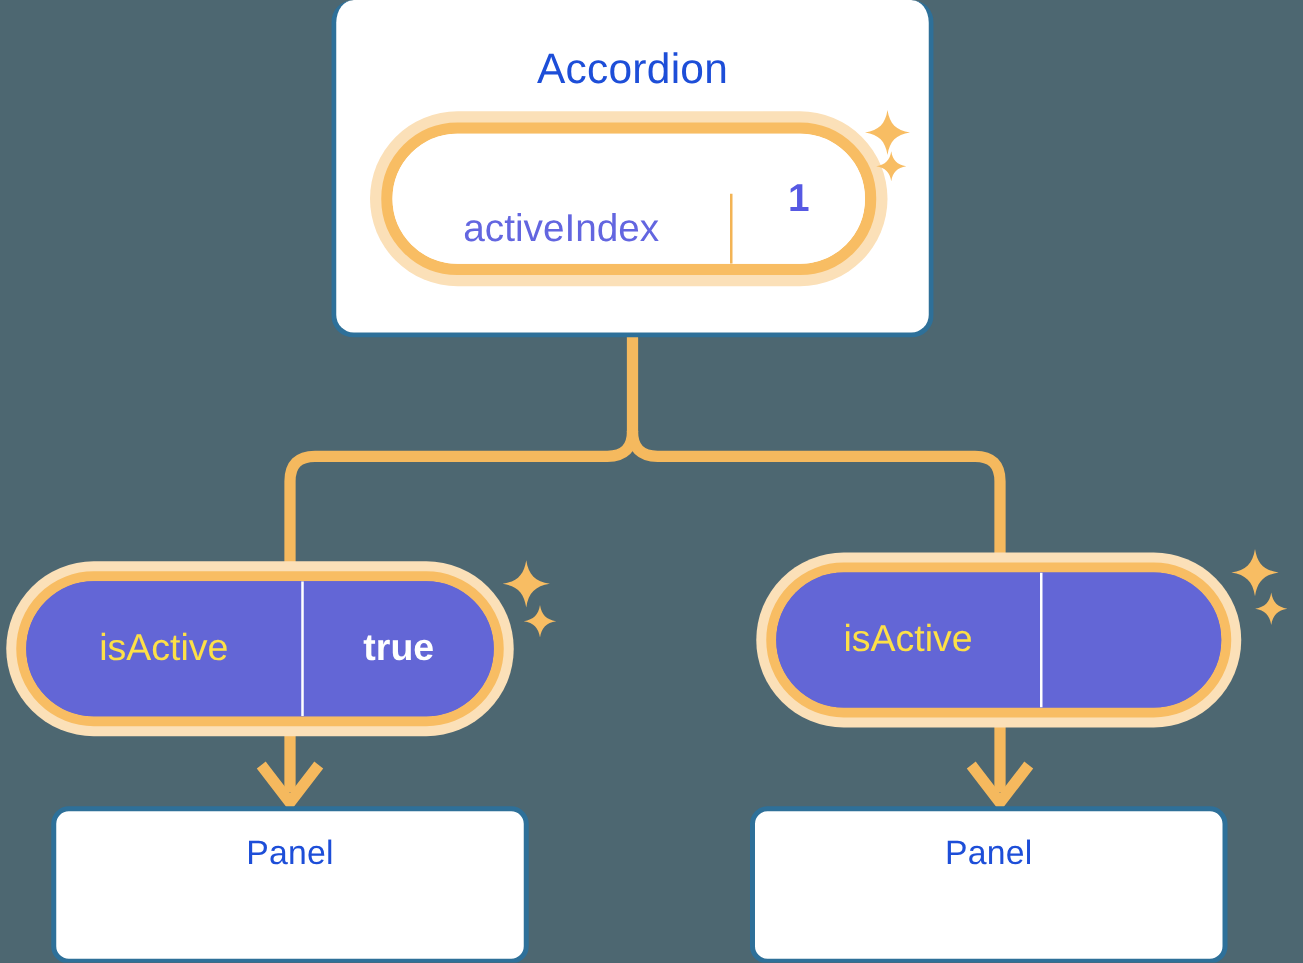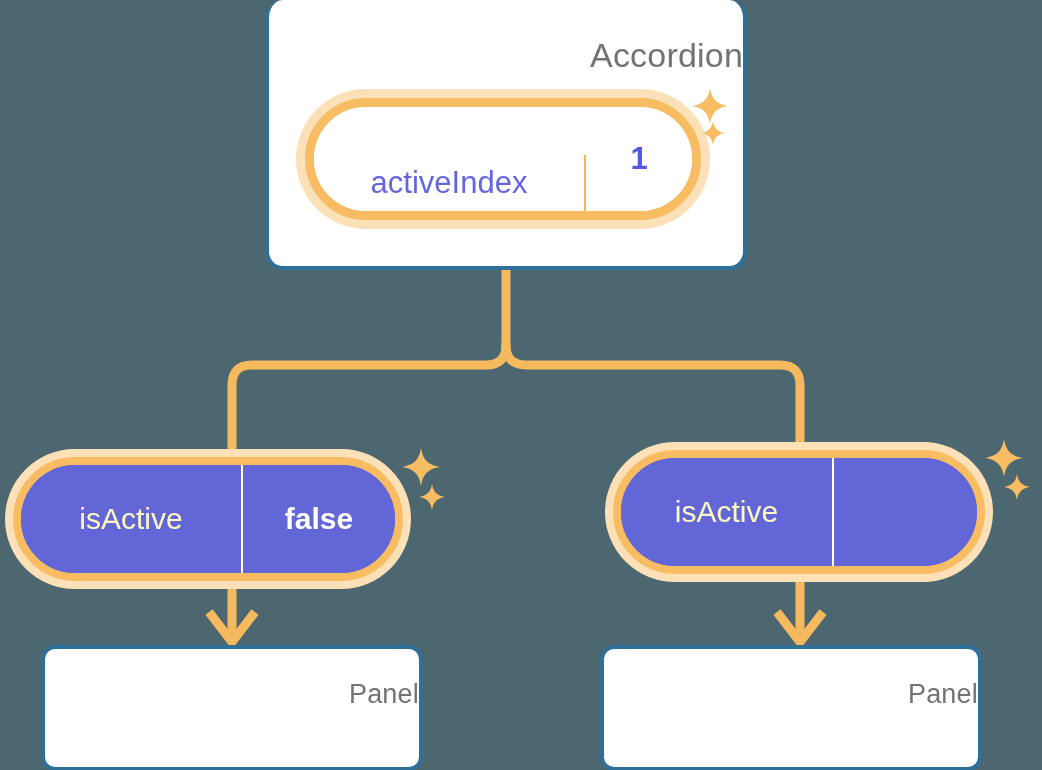--- a/index.html
+++ b/index.html
@@ -31,22 +31,22 @@
 
   
   .card {
     position: absolute;
     background: #ffffff;
     border: 4px solid #2e7099;
     border-radius: 16px;
     box-sizing: border-box;
   }
   .card-title {
-    color: #737373;
-    text-align: right;
+    color: #1d4ed8;
+    text-align: center;
     font-weight: 400;
     letter-spacing: 0.2px;
   }
 
   #accordion-card {
     left: 265px;
     top: 0px;
     width: 482px;
     height: 270px;
     border-radius: 18px;
@@ -61,21 +61,21 @@
   .panel-card {
     width: 382px;
     height: 126px;
     border-radius: 14px;
   }
   #panel-left  { left: 41px;  top: 645px; }
   #panel-right { left: 600px; top: 645px; }
   .panel-card .card-title {
     font-size: 27px;
     line-height: 27px;
-    margin-top: 32px;
+    margin-top: 20px;
   }
 
   
   .pill {
     position: absolute;
     box-sizing: border-box;
     display: flex;
     align-items: stretch;
     border-radius: 999px;
     
@@ -120,21 +120,21 @@
   }
 
   
   .pill-purple {
     background: #6366d6;
     border-width: 8px;
     box-shadow: 0 0 0 8px #fbe0b8;
   }
   .pill-purple .pill-inner { background: #6366d6; }
   .pill-purple .pill-key {
-    color: #fef9c3;
+    color: #fde047;
     font-size: 30px;
     border-right: 2px solid #ffffff;
   }
   .pill-purple .pill-val {
     color: #ffffff;
     font-size: 30px;
   }
 
   #pill-is-active-left {
     left: 13px;
@@ -199,21 +199,21 @@
   </div>
   <div class="sparkle" style="left:700px; top:120px;">
     <svg width="26" height="26" viewBox="0 0 26 26">
       <path d="M13 1 C14.2 8.3 17.7 11.8 25 13 C17.7 14.2 14.2 17.7 13 25 C11.8 17.7 8.3 14.2 1 13 C8.3 11.8 11.8 8.3 13 1 Z" fill="#f8bd63"></path>
     </svg>
   </div>
 
   <div class="pill pill-purple" id="pill-is-active-left">
     <div class="pill-inner">
       <div class="pill-key">isActive</div>
-      <div class="pill-val">false</div>
+      <div class="pill-val">true</div>
     </div>
   </div>
 
   <div class="sparkle" style="left:400px; top:446px;">
     <svg width="42" height="42" viewBox="0 0 40 40">
       <path d="M20 2 C21.8 13.2 26.8 18.2 38 20 C26.8 21.8 21.8 26.8 20 38 C18.2 26.8 13.2 21.8 2 20 C13.2 18.2 18.2 13.2 20 2 Z" fill="#f8bd63"></path>
     </svg>
   </div>
   <div class="sparkle" style="left:418px; top:483px;">
     <svg width="28" height="28" viewBox="0 0 26 26">

